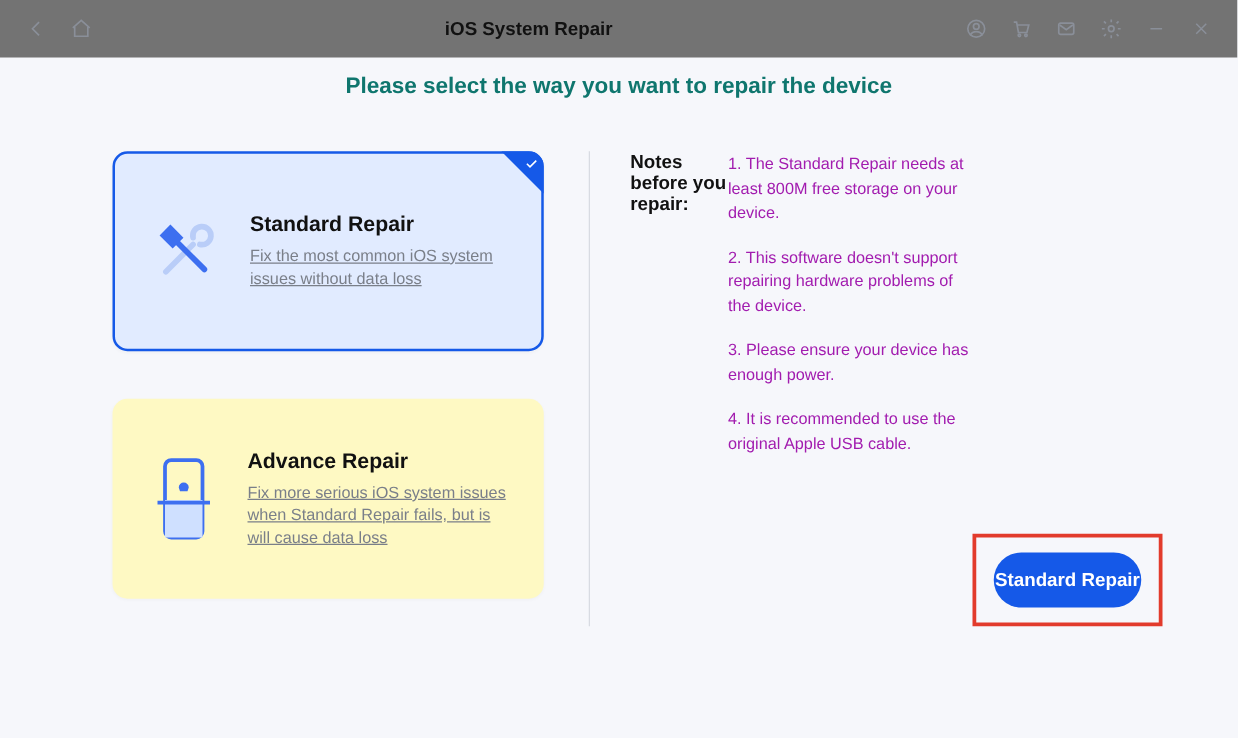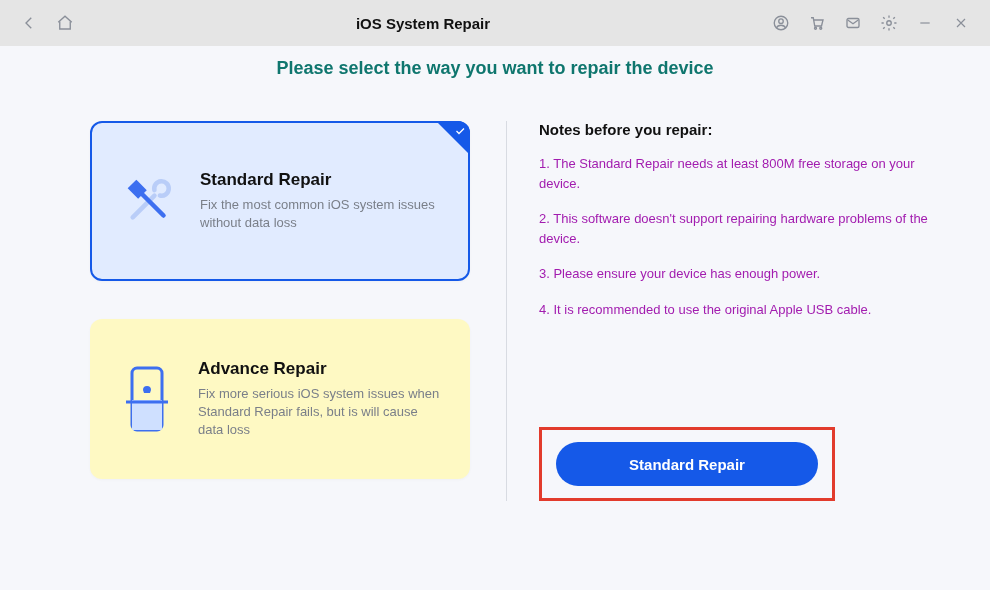--- a/index.html
+++ b/index.html
@@ -10,21 +10,21 @@
     height: 590px;
     overflow: hidden;
     color: #1a1a1a;
   }
   .titlebar {
     display: flex;
     align-items: center;
     justify-content: space-between;
     height: 46px;
     padding: 0 14px;
-    background: #e5e5e5;
+    background: #737373;
   }
   .titlebar-left, .titlebar-right { display: flex; align-items: center; gap: 6px; }
   .titlebar-center { font-weight: 700; font-size: 15px; color: #111; }
   .iconbtn {
     width: 30px; height: 30px;
     display: flex; align-items: center; justify-content: center;
     border-radius: 4px;
     color: #8a8f99;
   }
   .iconbtn svg { width: 18px; height: 18px; stroke: currentColor; fill: none; stroke-width: 1.8; }
@@ -57,21 +57,21 @@
   .card.selected {
     background: #e1ebff;
     border: 2px solid #1559e8;
   }
   .card .icon-slot {
     width: 62px; height: 62px;
     display: flex; align-items: center; justify-content: center;
     flex-shrink: 0;
   }
   .card .txt h3 { font-size: 17px; font-weight: 700; color: #111; margin-bottom: 6px; }
-  .card .txt p { font-size: 13px; color: #7a7f89; line-height: 1.4; }
+  .card .txt p { font-size: 13px; color: #7a7f89; line-height: 1.4; text-decoration: underline; }
   .corner-check {
     position: absolute;
     top: -2px; right: -2px;
     width: 34px; height: 34px;
     overflow: hidden;
     border-top-right-radius: 12px;
   }
   .corner-check::before {
     content: "";
     position: absolute;
@@ -84,21 +84,21 @@
     top: 4px; right: 4px;
     width: 12px; height: 12px;
     stroke: #fff; stroke-width: 2.5; fill: none;
   }
   .divider {
     width: 1px;
     background: #d8dbe2;
     margin: 0 32px 0 36px;
     min-height: 380px;
   }
-  .right-col { flex: 1; display: flex; flex-direction: column; }
+  .right-col { flex: 1; display: flex; flex-direction: row; }
   .notes-title { font-size: 15px; font-weight: 700; color: #111; margin-bottom: 16px; }
   .notes-list { list-style: none; }
   .notes-list li {
     font-size: 13px;
     color: #a21caf;
     line-height: 1.5;
     margin-bottom: 16px;
   }
   .action-wrap {
     margin-top: auto;

